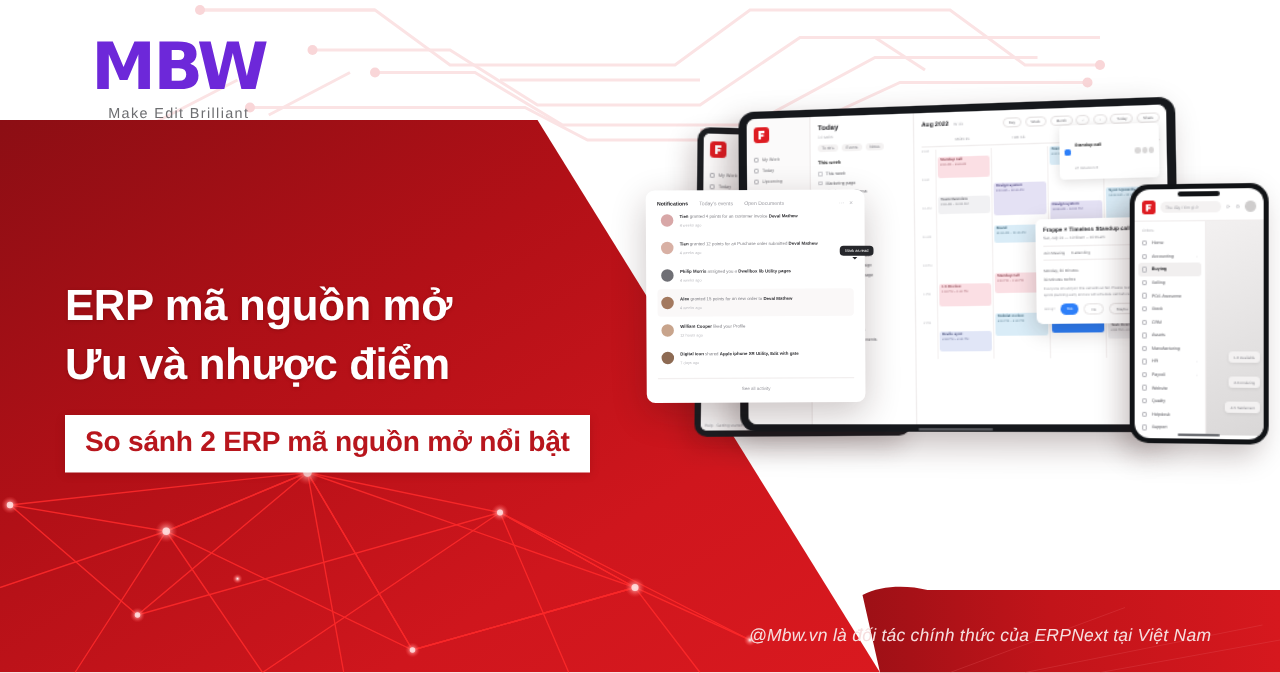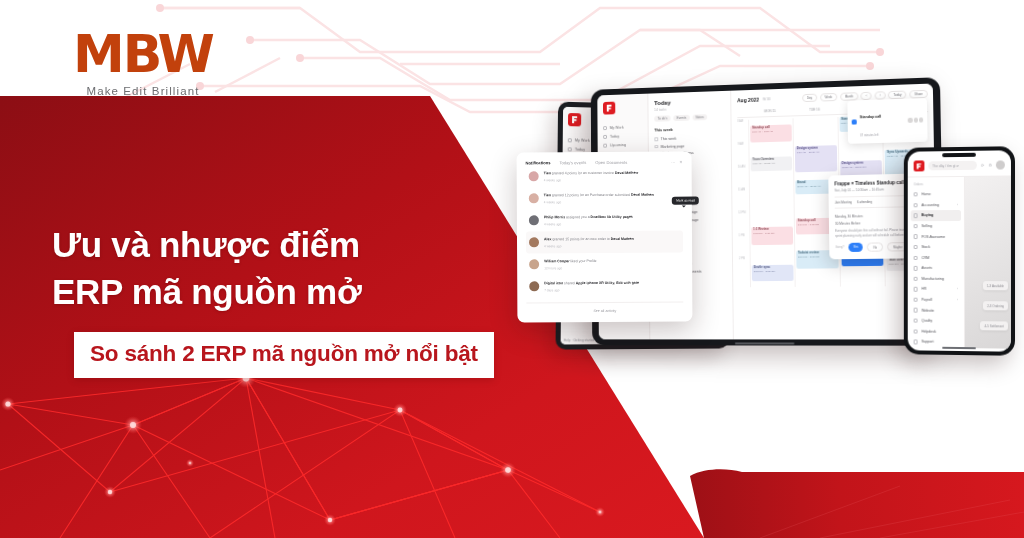--- a/index.html
+++ b/index.html
@@ -24,21 +24,21 @@
   #red-band-bottom { z-index: 6; }
   #network-pattern { z-index: 3; pointer-events: none; }
 
   
   #logo-block {
     position: absolute; left: 58px; top: 28px; z-index: 8;
     width: 170px; text-align: center;
   }
   #logo-mark {
     font-size: 52px; font-weight: 700; letter-spacing: -2px;
-    color: #c2410c; line-height: 1;
+    color: #6d28d9; line-height: 1;
     font-family: "DejaVu Sans", sans-serif;
   }
   #logo-tagline {
     margin-top: 5px; font-size: 11.5px; letter-spacing: 1.1px;
     color: #6d6e71; font-weight: 400;
   }
 
   
   #headline-block {
     position: absolute; left: 52px; top: 222px; z-index: 8;
@@ -49,21 +49,20 @@
     line-height: 1.33; letter-spacing: -0.3px;
     text-shadow: 0 1px 3px rgba(80,0,0,.30);
     white-space: nowrap;
   }
   #subtitle-box {
     margin-top: 17px;
     background: #ffffff;
     display: inline-block;
     padding: 9px 16px 11px 16px;
     box-shadow: 0 2px 7px rgba(90,0,0,.22);
-    margin-left: 22px;
   }
   #subtitle-text {
     color: #b8161d; font-size: 22.5px; font-weight: 700;
     letter-spacing: -0.2px; white-space: nowrap;
   }
 
   
   #footer-tagline {
     position: absolute; right: 55px; bottom: 22px; z-index: 9;
     color: #f6dede; font-size: 14px; font-style: italic;
@@ -435,27 +434,28 @@
       <path d="M880 538 L1024 512"></path>
     </g>
   </svg>
 
   <div id="logo-block">
     <div id="logo-mark">MBW</div>
     <div id="logo-tagline">Make Edit Brilliant</div>
   </div>
 
   <div id="headline-block">
+    <div class="headline-line">ERP mã nguồn mở</div>
     <div class="headline-line">Ưu và nhược điểm</div>
-    <div class="headline-line">ERP mã nguồn mở</div>
     <div id="subtitle-box">
       <div id="subtitle-text">So sánh 2 ERP mã nguồn mở nổi bật</div>
     </div>
   </div>
 
+  <div id="footer-tagline">@Mbw.vn là đối tác chính thức của ERPNext tại Việt Nam</div>
 
   <div id="device-cluster">
 
     <div id="laptop">
       <div id="laptop-screen">
         <div class="l-nav">
           <div class="t-logo"></div>
           <div id="laptop-nav-items">
               <div class="t-nav-item">
                 <span class="sq"></span>

